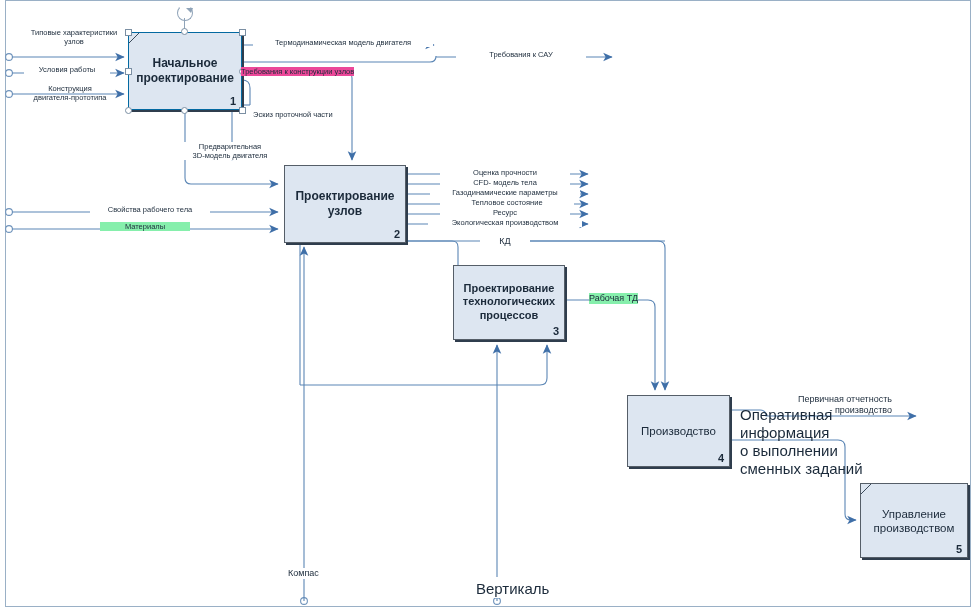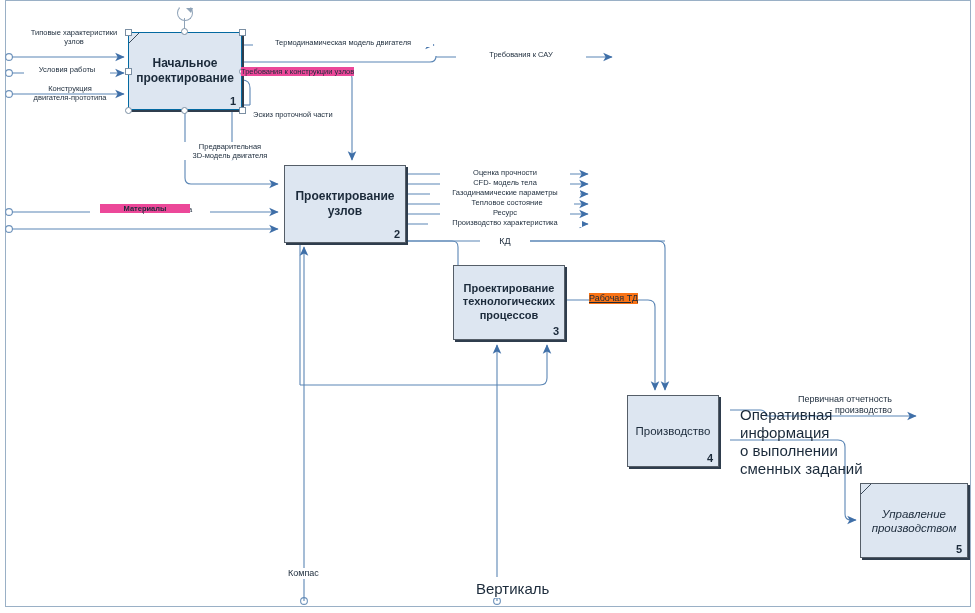--- a/index.html
+++ b/index.html
@@ -115,30 +115,30 @@
 
   <div class="box" style="left:453px;top:265px;width:112px;height:75px;">
     <div class="title" style="font-size:11px;">
       <span style="white-space:pre-line;">Проектирование
 технологических
 процессов</span>
     </div>
     <div class="num">3</div>
   </div>
 
-  <div class="box" style="left:627px;top:395px;width:92px;height:72px;">
+  <div class="box" style="left:627px;top:395px;width:103px;height:72px;">
     <div class="title" style="font-size:11.5px;font-weight:normal;">
       <span style="white-space:pre-line;">Производство</span>
     </div>
     <div class="num">4</div>
   </div>
 
   <div class="box" style="left:860px;top:483px;width:108px;height:75px;">
     <div class="title" style="font-size:11.5px;font-weight:normal;">
-      <span style="white-space:pre-line;font-style:italic;">Управление
+      <span style="white-space:pre-line;">Управление
 производством</span>
     </div>
     <div class="num">5</div>
   </div>
 
   <svg style="position:absolute;left:128px;top:32px;width:20px;height:20px;">
     <path d="M1,11 L11,1" stroke="#3b4a5a" stroke-width="1" fill="none"></path>
   </svg>
   <svg style="position:absolute;left:860px;top:483px;width:20px;height:20px;">
     <path d="M1,11 L11,1" stroke="#3b4a5a" stroke-width="1" fill="none"></path>
@@ -173,32 +173,32 @@
 
   <div class="lbl c" style="left:456px;top:50px;width:130px;font-size:7.5px;background:#fff;">Требования к САУ</div>
 
   <div class="lbl" style="left:253px;top:110px;font-size:7.5px;background:#fff;">Эскиз проточной части</div>
 
   <div class="lbl c" style="left:174px;top:142px;width:112px;font-size:7.5px;white-space:pre-line;background:#fff;">Предварительная
 3D-модель двигателя</div>
 
   <div class="lbl c" style="left:90px;top:205px;width:120px;font-size:7.5px;background:#fff;">Свойства рабочего тела</div>
 
-  <div class="lbl c" style="left:100px;top:204px;width:90px;font-size:7.5px;background:#ec4899;font-weight:bold;">Материалы</div>
+  <div class="lbl c" style="left:100px;top:222px;width:90px;font-size:7.5px;background:#86efac;">Материалы</div>
 
   <div class="lbl c" style="left:440px;top:168px;width:130px;font-size:7.5px;background:#fff;">Оценка прочности</div>
   <div class="lbl c" style="left:440px;top:178px;width:130px;font-size:7.5px;background:#fff;">CFD- модель тела</div>
   <div class="lbl c" style="left:430px;top:188px;width:150px;font-size:7.5px;background:#fff;">Газодинамические параметры</div>
   <div class="lbl c" style="left:440px;top:198px;width:134px;font-size:7.5px;background:#fff;">Тепловое состояние</div>
   <div class="lbl c" style="left:440px;top:208px;width:130px;font-size:7.5px;background:#fff;">Ресурс</div>
-  <div class="lbl c" style="left:428px;top:218px;width:154px;font-size:7.5px;background:#fff;">Производство характеристика</div>
+  <div class="lbl c" style="left:428px;top:218px;width:154px;font-size:7.5px;background:#fff;">Экологическая производством</div>
 
   <div class="lbl c" style="left:480px;top:236px;width:50px;font-size:9px;background:#fff;">КД</div>
 
-  <div class="lbl" style="left:589px;top:293px;font-size:9px;background:#f97316;text-decoration:underline;">Рабочая ТД</div>
+  <div class="lbl" style="left:589px;top:293px;font-size:9px;background:#86efac;">Рабочая ТД</div>
 
   <div class="lbl" style="left:772px;top:394px;font-size:9px;white-space:pre-line;text-align:right;width:120px;">Первичная отчетность
 - производство</div>
 
   <div class="lbl" style="left:740px;top:406px;font-size:15px;white-space:pre-line;">Оперативная
 информация
 о выполнении
 сменных заданий</div>
 
   <div class="lbl" style="left:288px;top:568px;font-size:9px;background:#fff;">Компас</div>

